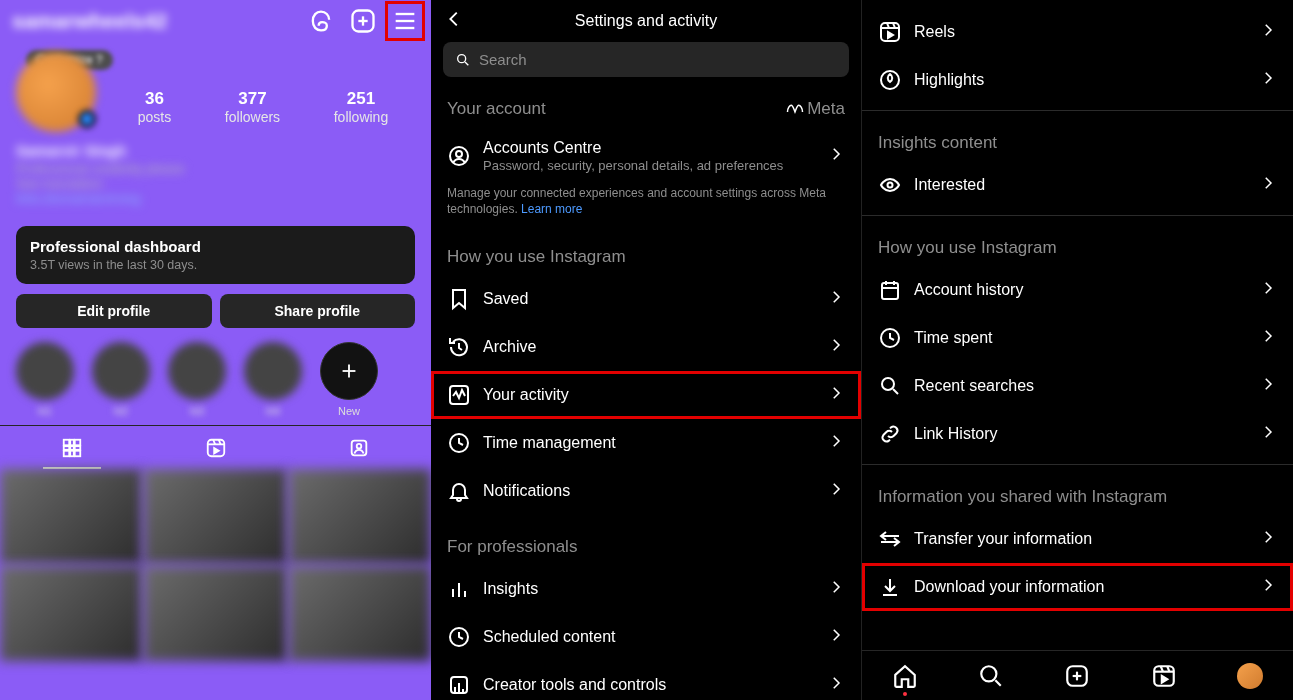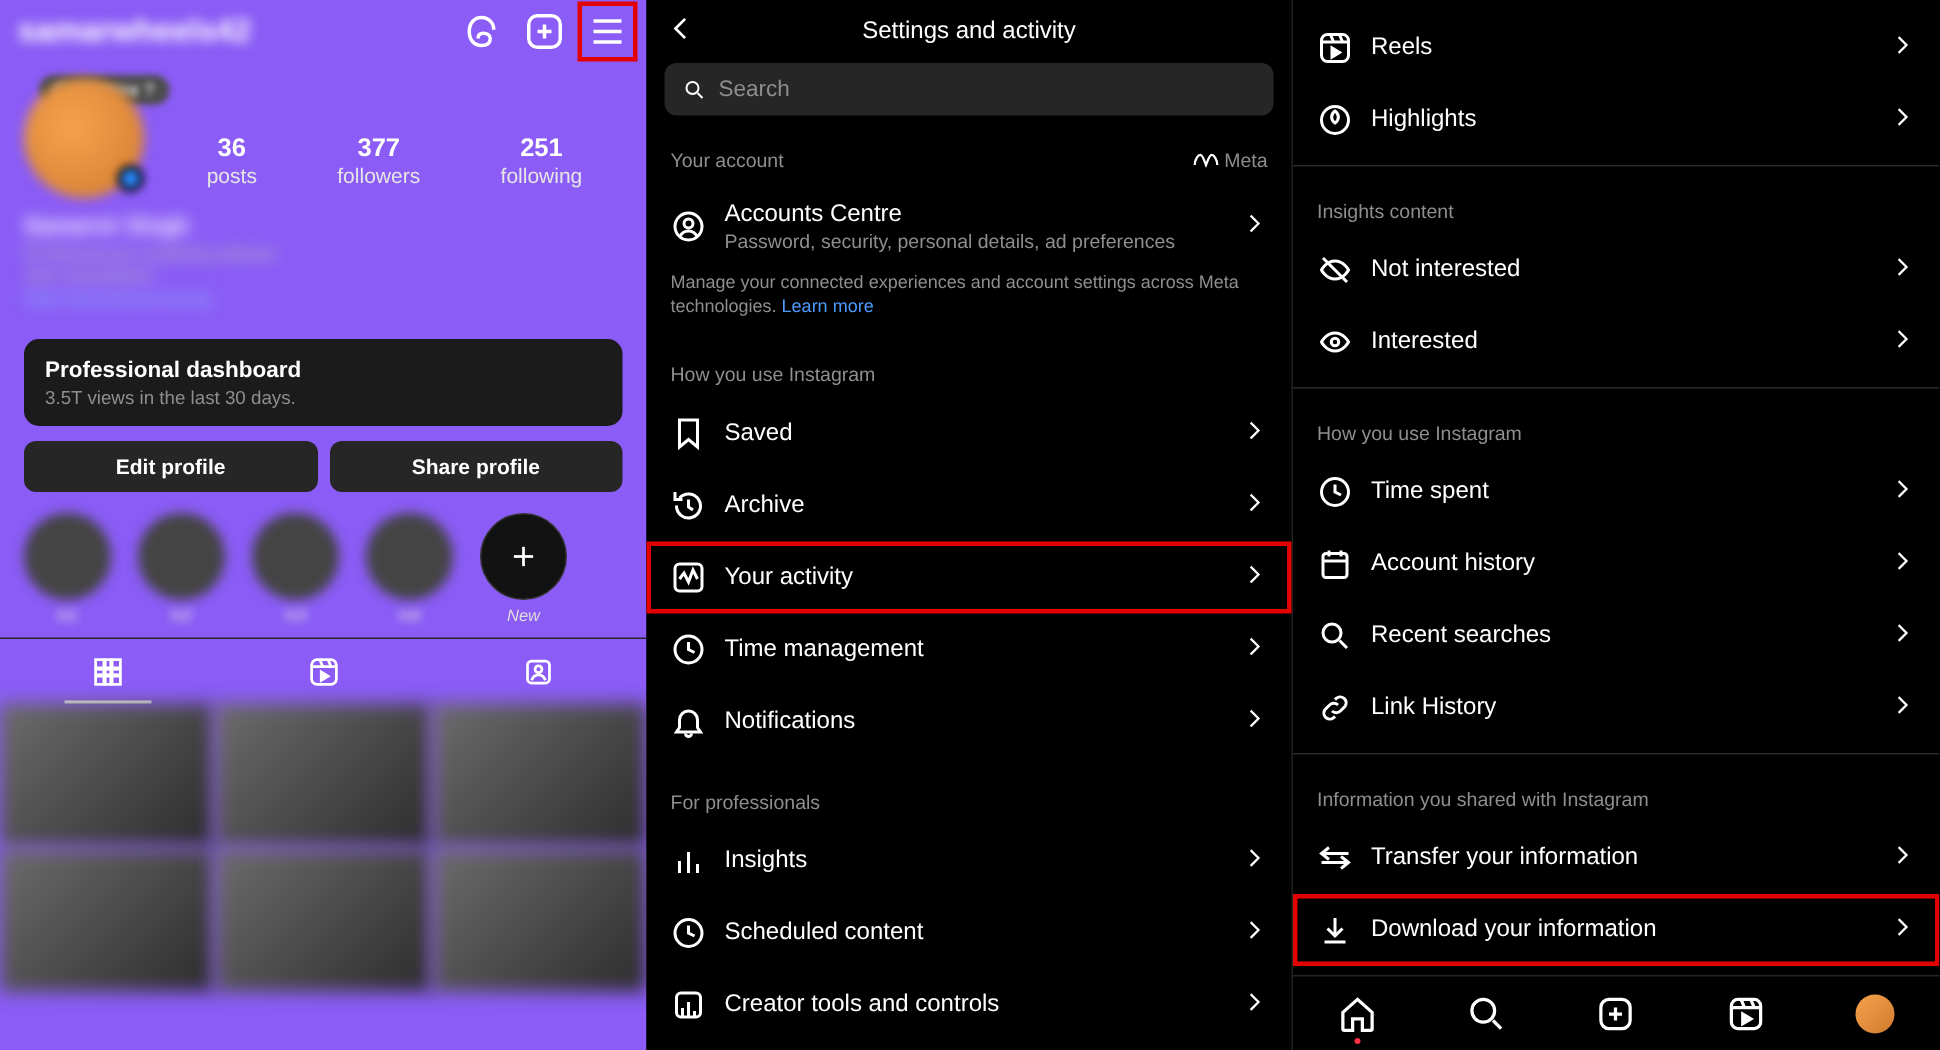--- a/index.html
+++ b/index.html
@@ -33,42 +33,42 @@
 .bio-link { color: #88b7ff; }
 
 .dash-card { margin: 10px 16px; background: #1b1b1b; border-radius: 10px; padding: 12px 14px; }
 .dash-title { font-size: 15px; font-weight: 600; margin-bottom: 3px; }
 .dash-sub { font-size: 12.5px; color: #8e8e8e; }
 
 .btn-row { display: flex; gap: 8px; padding: 0 16px; }
 .btn { flex: 1; background: #262626; border-radius: 8px; height: 34px; display: flex; align-items: center; justify-content: center; font-size: 14px; font-weight: 600; cursor: pointer; }
 
 .highlights { display: flex; gap: 18px; padding: 14px 16px 8px; }
-.hl { text-align: center; font-style: italic; }
+.hl { text-align: center; }
 .hl-circ { width: 58px; height: 58px; border-radius: 50%; background: #444; filter: blur(4px); }
 .hl-lbl { font-size: 11px; margin-top: 5px; color: #ddd; filter: blur(3px); }
 .hl-new .hl-circ { background: #121212; border: 1px solid #343434; display: flex; align-items: center; justify-content: center; filter: none; }
 .hl-new .hl-lbl { filter: none; }
 
 .tabs { display: flex; height: 44px; border-top: 1px solid #262626; }
 .tabs .tab { flex: 1; display: flex; align-items: center; justify-content: center; cursor: pointer; position: relative; }
 .tabs .active::after { content: ""; position: absolute; bottom: 0; left: 30%; width: 40%; height: 2px; background: #fff; }
 
 .grid { display: grid; grid-template-columns: repeat(3, 1fr); gap: 2px; }
 .grid .cell { height: 95px; background: linear-gradient(135deg, #6c6c6c, #2c2c2c); filter: blur(6px); }
 
 
 .set-head { display: flex; align-items: center; height: 42px; padding: 0 12px; }
 .set-head .back { width: 24px; cursor: pointer; }
 .set-head .title { flex: 1; text-align: center; font-weight: 400; font-size: 16px; }
 .search-wrap { padding: 0 12px; }
 .search { background: #262626; border-radius: 8px; height: 35px; display: flex; align-items: center; padding: 0 12px; color: #8e8e8e; font-size: 15px; }
 .search svg { width: 16px; height: 16px; margin-right: 8px; }
 
-.sect-head { color: #8e8e8e; font-size: 13px; padding: 22px 16px 8px 16px; display: flex; align-items: flex-end; gap: 12px; }
+.sect-head { color: #8e8e8e; font-size: 17px; padding: 22px 16px 8px 16px; display: flex; align-items: flex-end; gap: 12px; }
 .sect-head .meta { margin-left: auto; display: flex; align-items: center; gap: 3px; }
 
 .row { display: flex; align-items: center; padding: 12px 16px; cursor: pointer; }
 .row .ico { width: 36px; display: flex; align-items: center; }
 .row .ico svg, .row .ico .glyph { width: 24px; height: 24px; }
 .row .r-body { flex: 1; }
 .row .r-title { font-size: 16px; }
 .row .r-sub { font-size: 13px; color: #8e8e8e; margin-top: 1px; }
 .row .chev { color: #8e8e8e; }
 .desc { font-size: 12px; color: #8e8e8e; padding: 0 16px 8px 16px; line-height: 1.35; }
@@ -434,74 +434,60 @@
     </div>
     <div class="hr"></div>
 
     <div class="sect-head">
         <span>Insights content</span>
       </div>
     <div class="row">
       <span class="ico">
           <svg viewBox="0 0 24 24">
             <path d="M3 12s3-6 9-6 9 6 9 6-3 6-9 6-9-6-9-6z"></path>
-            <line x1="4" y1="4" x2="20" y2="20"></line>
-          </svg>
-        </span>
-      <span class="r-body">
-          <div class="r-title">Not interested</div>
-        </span>
-      <span class="chev"><svg viewBox="0 0 24 24" width="18" height="18" stroke="#8e8e8e">
-            <polyline points="9 5 16 12 9 19"></polyline>
-          </svg></span>
-    </div>
-    <div class="row">
-      <span class="ico">
-          <svg viewBox="0 0 24 24">
-            <path d="M3 12s3-6 9-6 9 6 9 6-3 6-9 6-9-6-9-6z"></path>
             <circle cx="12" cy="12" r="2.5"></circle>
           </svg>
         </span>
       <span class="r-body">
           <div class="r-title">Interested</div>
         </span>
       <span class="chev"><svg viewBox="0 0 24 24" width="18" height="18" stroke="#8e8e8e">
             <polyline points="9 5 16 12 9 19"></polyline>
           </svg></span>
     </div>
     <div class="hr"></div>
 
     <div class="sect-head">
         <span>How you use Instagram</span>
       </div>
-    <div class="row">
-      <span class="ico">
-          <svg viewBox="0 0 24 24">
-            <circle cx="12" cy="12" r="9"></circle>
-            <polyline points="12 7 12 12 16 14"></polyline>
-          </svg>
-        </span>
-      <span class="r-body">
-          <div class="r-title">Time spent</div>
-        </span>
-      <span class="chev"><svg viewBox="0 0 24 24" width="18" height="18" stroke="#8e8e8e">
-            <polyline points="9 5 16 12 9 19"></polyline>
-          </svg></span>
-    </div>
     <div class="row">
       <span class="ico">
           <svg viewBox="0 0 24 24">
             <rect x="4" y="5" width="16" height="16" rx="2"></rect>
             <line x1="4" y1="10" x2="20" y2="10"></line>
             <line x1="8" y1="3" x2="8" y2="7"></line>
             <line x1="16" y1="3" x2="16" y2="7"></line>
           </svg>
         </span>
       <span class="r-body">
           <div class="r-title">Account history</div>
+        </span>
+      <span class="chev"><svg viewBox="0 0 24 24" width="18" height="18" stroke="#8e8e8e">
+            <polyline points="9 5 16 12 9 19"></polyline>
+          </svg></span>
+    </div>
+    <div class="row">
+      <span class="ico">
+          <svg viewBox="0 0 24 24">
+            <circle cx="12" cy="12" r="9"></circle>
+            <polyline points="12 7 12 12 16 14"></polyline>
+          </svg>
+        </span>
+      <span class="r-body">
+          <div class="r-title">Time spent</div>
         </span>
       <span class="chev"><svg viewBox="0 0 24 24" width="18" height="18" stroke="#8e8e8e">
             <polyline points="9 5 16 12 9 19"></polyline>
           </svg></span>
     </div>
     <div class="row">
       <span class="ico">
           <svg viewBox="0 0 24 24">
             <circle cx="10" cy="10" r="6"></circle>
             <line x1="15" y1="15" x2="20" y2="20"></line>

